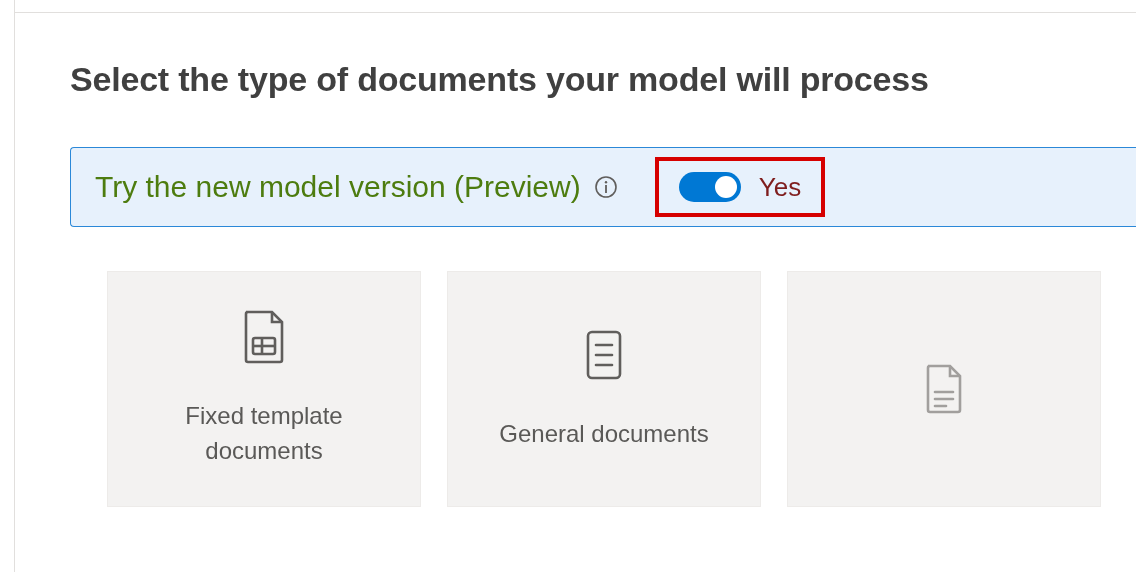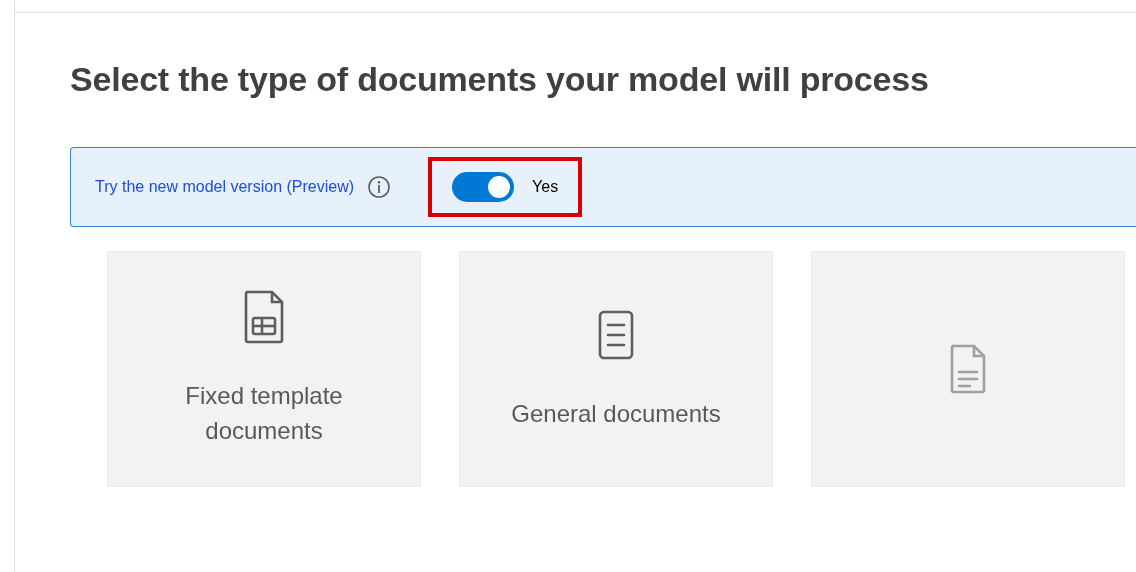--- a/index.html
+++ b/index.html
@@ -16,21 +16,21 @@
     height: 80px;
     background: #e7f1fc;
     border: 1.5px solid #2b88d8;
     border-right: none;
     border-radius: 4px 0 0 4px;
     display: flex;
     align-items: center;
     padding-left: 24px;
     gap: 14px;
   }
-  .preview-label { font-size: 16px; font-weight: 400; color: #1d4ed8; }
+  .preview-label { font-size: 30px; font-weight: 400; color: #4d7c0f; }
   .info-icon { width: 22px; height: 22px; display: inline-flex; align-items: center; justify-content: center; }
   .highlight-box {
     border: 4px solid #d60000;
     padding: 10px 20px;
     display: flex;
     align-items: center;
     gap: 18px;
     margin-left: 24px;
     height: 60px;
   }
@@ -42,25 +42,25 @@
     cursor: pointer;
   }
   .toggle-knob {
     position: absolute;
     width: 22px; height: 22px;
     background: #ffffff;
     border-radius: 50%;
     top: 4px;
     right: 4px;
   }
-  .toggle-text { font-size: 16px; color: #000000; }
+  .toggle-text { font-size: 26px; color: #7f1d1d; }
   .cards {
-    margin-top: 24px;
+    margin-top: 44px;
     display: flex;
-    gap: 38px;
+    gap: 26px;
     padding-left: 37px;
   }
   .card {
     width: 314px;
     height: 236px;
     background: #f3f2f1;
     border: 1px solid #edebe9;
     display: flex;
     flex-direction: column;
     align-items: center;

